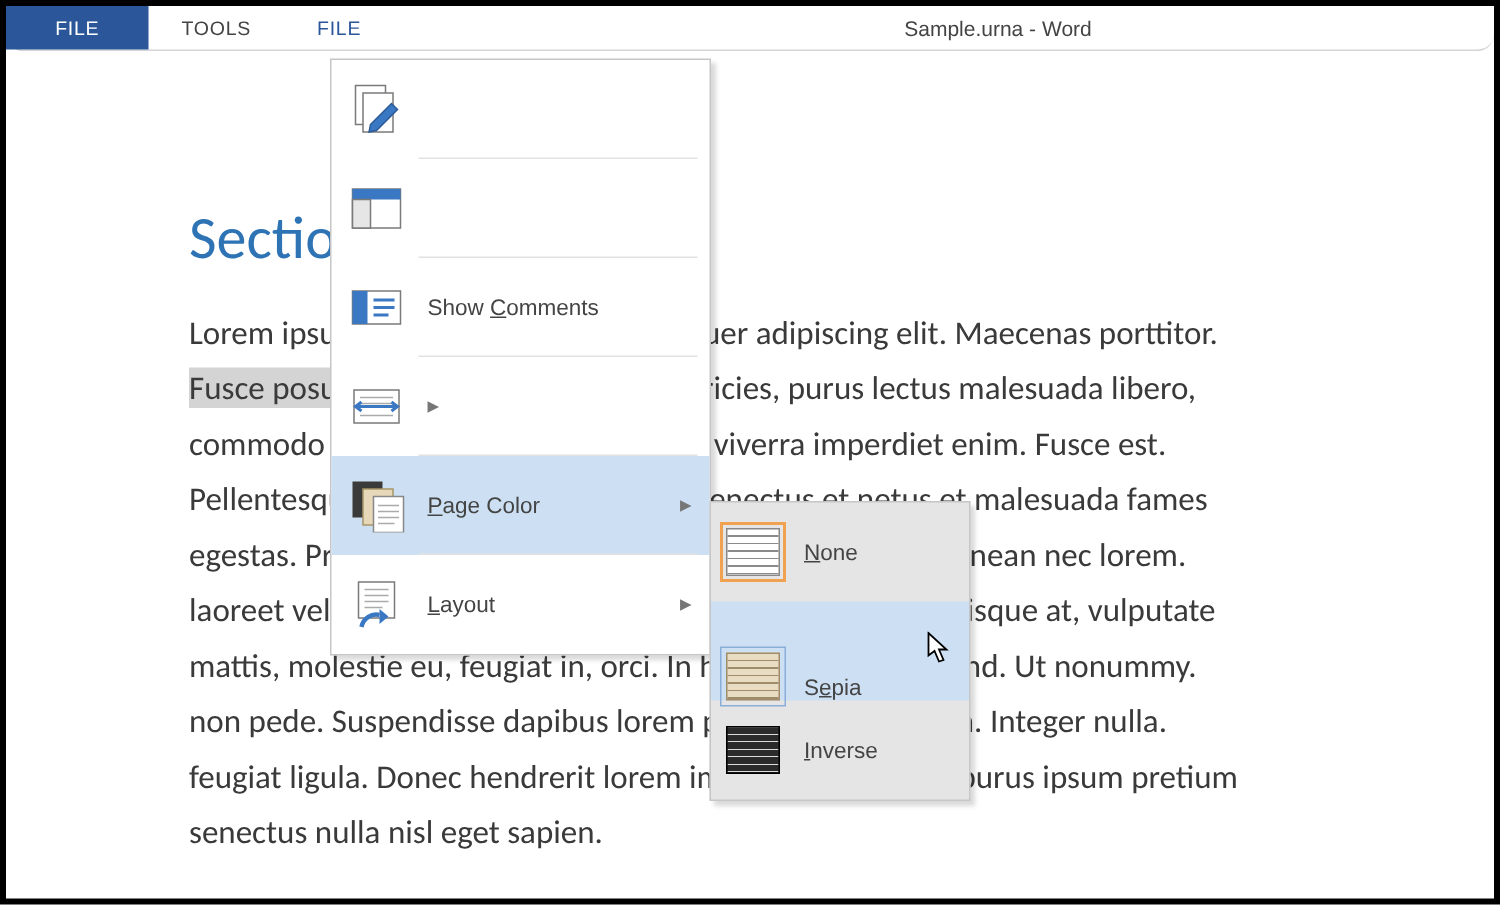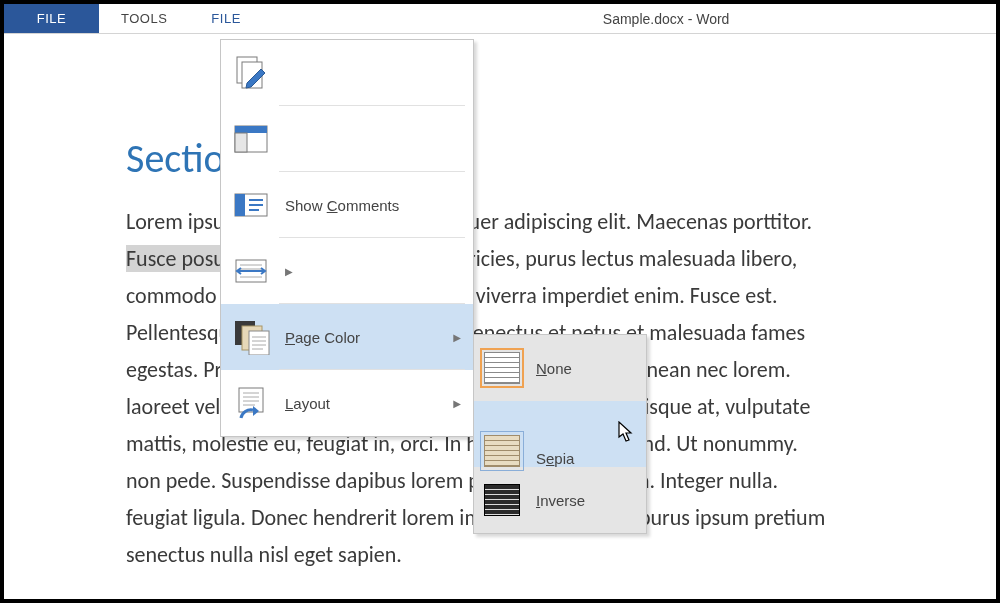--- a/index.html
+++ b/index.html
@@ -18,20 +18,21 @@
 
 
 .menubar {
   height: 30px;
   background: #ffffff;
   border-bottom: 1px solid #d4d4d4;
   display: flex;
   align-items: stretch;
   font-size: 13px;
   letter-spacing: 0.5px;
+  border-radius: 11px;
 }
 .menubar .file {
   background: #2b579a;
   color: #fff;
   width: 95px;
   display: flex;
   align-items: center;
   justify-content: center;
   font-weight: 400;
 }
@@ -210,21 +211,21 @@
 </style>
 </head>
 <body>
 
 <div class="frame">
 
   <div class="menubar">
     <div class="file">FILE</div>
     <div class="tab">TOOLS</div>
     <div class="tab active">FILE</div>
-    <div class="title">Sample.docx - Word</div>
+    <div class="title">Sample.urna - Word</div>
   </div>
 
   <div class="doc">
     <h1>Section 1</h1>
     <p>
       <span>Lorem ipsum dolor sit amet, consectetuer adipiscing elit. Maecenas porttitor.</span><br>
       <span class="hl">Fusce posuere</span><span>, magna sed pulvinar ultricies, purus lectus malesuada libero,</span><br>
       <span>commodo magna eros quis urna. Nunc viverra imperdiet enim. Fusce est.</span><br>
       <span>Pellentesque habitant morbi tristique senectus et netus et malesuada fames</span><br>
       <span>egestas. Proin pharetra nonummy pede. Mauris et orci. Aenean nec lorem.</span><br>

